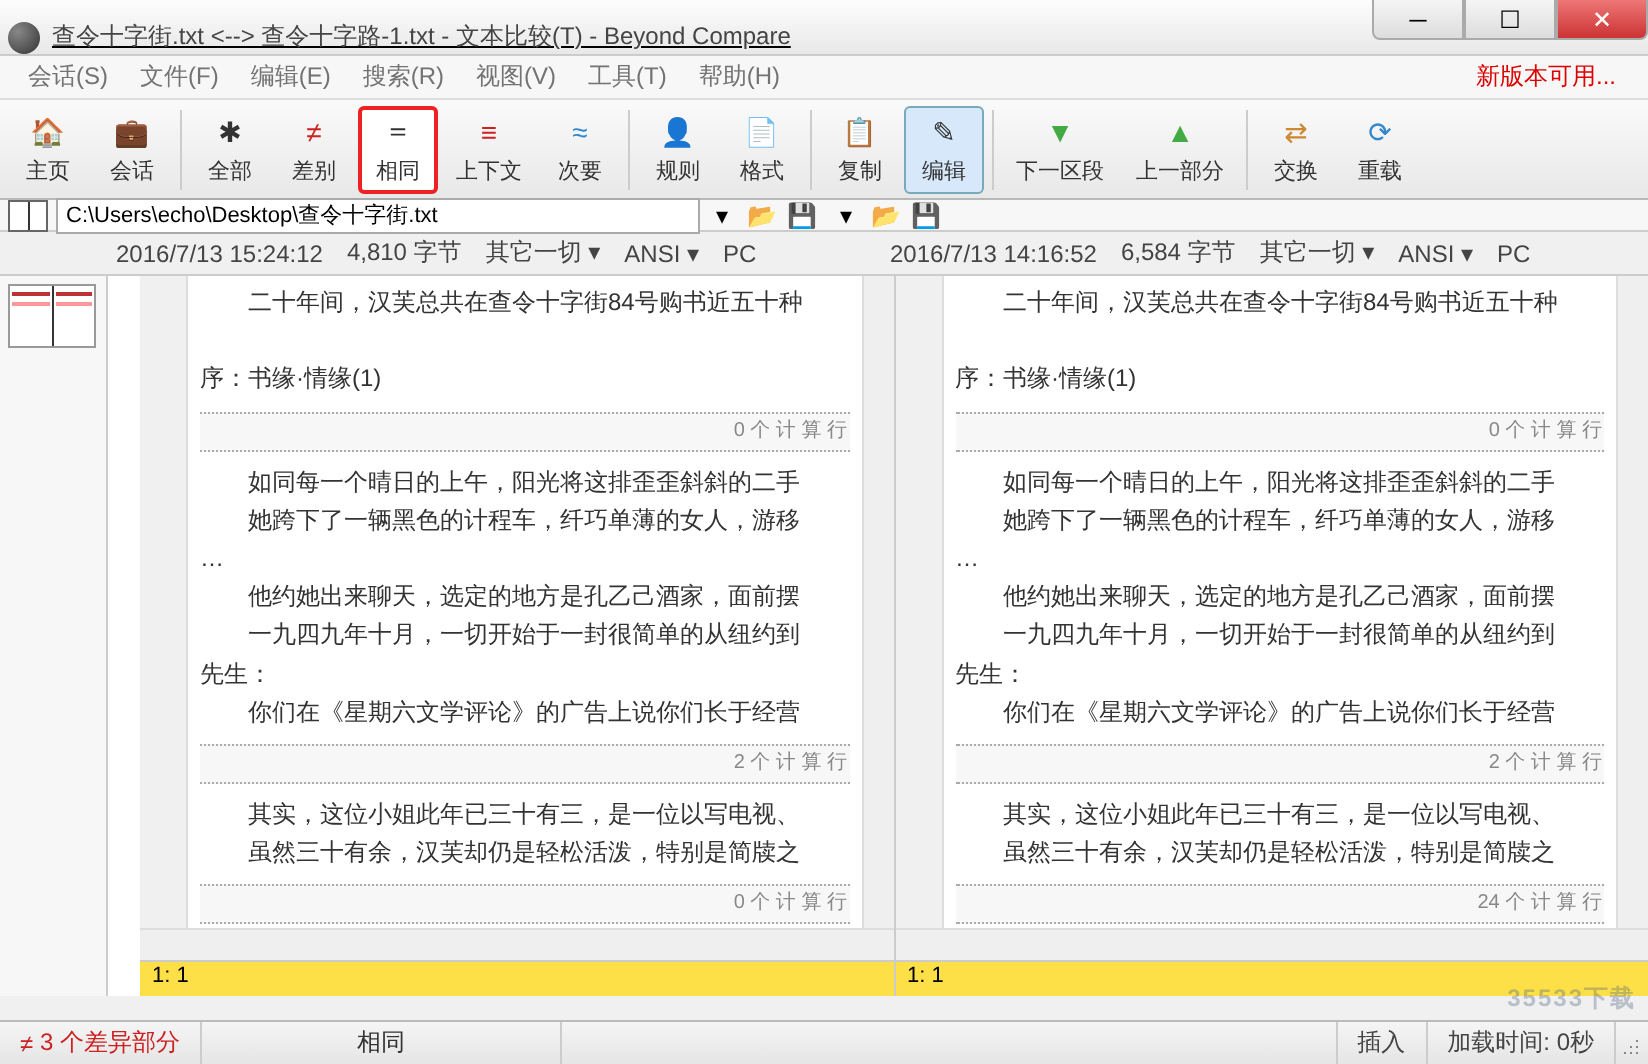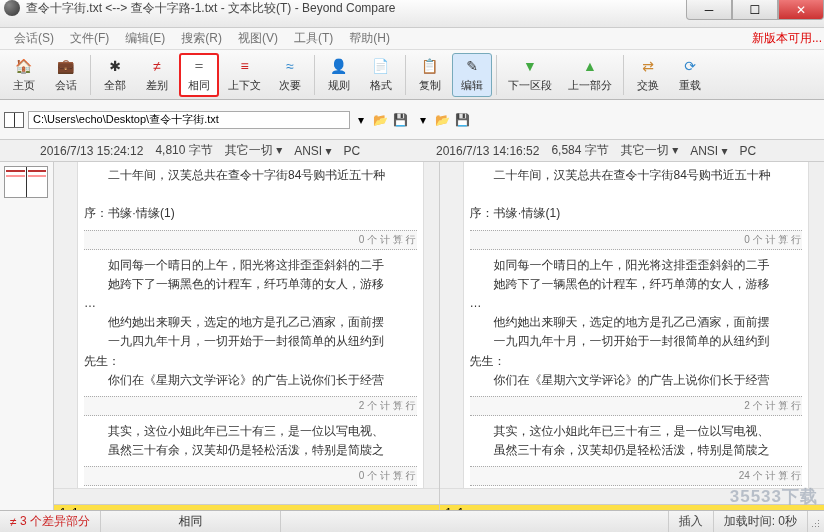--- a/index.html
+++ b/index.html
@@ -1,46 +1,46 @@
 <!DOCTYPE html>
 <html><head>
 <meta charset="utf-8">
 <style>
 * { margin: 0; padding: 0; box-sizing: border-box; font-family: "Microsoft YaHei", SimSun, sans-serif; font-size: 12px; }
 body { width: 824px; height: 532px; background: #f0f0f0; overflow: hidden; position: relative; }
 
-.titlebar { height: 28px; background: linear-gradient(#fdfdfd, #e8e8e8); display: flex; align-items: flex-start; padding: 0 4px; border-bottom: 1px solid #ccc; position: relative; }
+.titlebar { height: 28px; background: linear-gradient(#fdfdfd, #e8e8e8); display: flex; align-items: flex-end; padding: 0 4px; border-bottom: 1px solid #ccc; position: relative; text-decoration: underline; }
 .titlebar .app-icon { width: 16px; height: 16px; margin-right: 6px; border-radius: 50%; background: radial-gradient(circle at 30% 30%, #888, #333); }
 .titlebar .title-text { color: #444; }
 .win-controls { position: absolute; right: 0; top: 0; display: flex; }
 .win-btn { width: 46px; height: 20px; display: flex; align-items: center; justify-content: center; border: 1px solid #aaa; border-top: none; }
 .win-min { background: linear-gradient(#f5f5f5,#ddd); border-bottom-left-radius: 4px; }
 .win-max { background: linear-gradient(#f5f5f5,#ddd); }
 .win-close { background: linear-gradient(#e77, #c33); color: #fff; border-bottom-right-radius: 4px; }
 
 .menubar { height: 22px; background: #f7f7f7; display: flex; align-items: center; padding: 0 6px; border-bottom: 1px solid #ddd; position: relative; }
 .menu-item { padding: 2px 8px; color: #737373; cursor: default; }
-.new-ver { position: absolute; right: 2px; color: #d00; }
+.new-ver { position: absolute; right: 16px; color: #d00; }
 
 .toolbar { height: 50px; background: linear-gradient(#fafafa,#e8e8e8); border-bottom: 1px solid #b8b8b8; display: flex; align-items: center; padding: 2px 4px; gap: 2px; }
 .tb-btn { display: flex; flex-direction: column; align-items: center; justify-content: center; padding: 2px 6px; min-width: 40px; height: 44px; border: 1px solid transparent; border-radius: 3px; color: #333; }
 .tb-btn.highlighted { border: 2px solid #e22; background: #fff; }
 .tb-icon { width: 24px; height: 20px; display: flex; align-items: center; justify-content: center; font-size: 14px; }
 .tb-label { font-size: 11px; margin-top: 2px; }
 .tb-sep { width: 1px; height: 40px; background: #ccc; margin: 0 2px; }
 
-.pathbar { height: 40px; background: #f7f7f7; display: flex; align-items: center; border-bottom: 1px solid #ccc; }
+.pathbar { height: 16px; background: #f7f7f7; display: flex; align-items: center; border-bottom: 1px solid #ccc; }
 .path-side { flex: 1; display: flex; align-items: center; padding: 0 2px; gap: 2px; }
 .path-input { flex: 1; height: 18px; border: 1px solid #aaa; background: #fff; padding: 0 4px; font-size: 11px; }
 .path-icon { width: 18px; height: 18px; display: flex; align-items: center; justify-content: center; font-size: 12px; cursor: default; }
 
 .infobar { height: 22px; background: #f0f0f0; display: flex; align-items: center; border-bottom: 1px solid #ccc; font-size: 11px; }
 .info-side { flex: 1; display: flex; align-items: center; gap: 12px; padding: 0 8px; color: #444; }
 
-.main { display: flex; height: 360px; background: #fff; }
+.main { display: flex; height: 360px; background: #fff; gap: 16px; }
 .thumb-col { width: 54px; background: #f7f7f7; border-right: 1px solid #ccc; }
 .thumb { width: 44px; height: 32px; border: 1px solid #999; margin: 4px; background: #fff; display: flex; }
 .thumb-half { flex: 1; }
 .thumb-half.r { border-left: 1px solid #333; }
 .thumb-bar { height: 2px; background: #b33; margin: 3px 1px; }
 
 .pane-wrap { flex: 1; display: flex; }
 .pane { flex: 1; display: flex; flex-direction: column; border-right: 1px solid #ccc; position: relative; overflow: hidden; }
 .pane:last-child { border-right: none; }
 .gutter { width: 24px; background: #f0f0f0; border-right: 1px solid #ddd; }
@@ -51,21 +51,21 @@
 .scrollbar-h { height: 16px; background: #efefef; border-top: 1px solid #ddd; }
 .line-status { height: 18px; background: #fde047; border-top: 1px solid #ccc; padding: 1px 6px; font-size: 11px; }
 
 .statusbar { position: absolute; bottom: 0; left: 0; right: 0; height: 22px; background: linear-gradient(#f5f5f5,#e5e5e5); border-top: 1px solid #bbb; display: flex; align-items: center; font-size: 11px; color: #444; }
 .status-seg { padding: 0 10px; border-right: 1px solid #ccc; height: 100%; display: flex; align-items: center; }
 .status-diff { color: #c22; }
 .status-same { color: #333; flex: 0 0 180px; justify-content: center; }
 .status-spacer { flex: 1; }
 .resize-grip { width: 16px; display: flex; align-items: flex-end; justify-content: flex-end; padding: 2px; }
 
-.watermark { position: absolute; right: 6px; bottom: 24px; font-size: 17px; font-weight: bold; color: rgba(80,100,130,0.35); letter-spacing: 1px; }
+.watermark { position: absolute; right: 6px; bottom: 24px; font-size: 12px; font-weight: bold; color: rgba(80,100,130,0.35); letter-spacing: 1px; }
 
 svg { display: block; }
 </style>
 </head>
 <body>
 
 <div class="titlebar">
   <div class="app-icon"></div>
   <div class="title-text">查令十字街.txt &lt;--&gt; 查令十字路-1.txt - 文本比较(T) - Beyond Compare</div>
   <div class="win-controls">
@@ -172,21 +172,21 @@
     <div class="path-icon">💾</div>
   </div>
   <div class="path-side">
     <div class="path-icon">▾</div>
     <div class="path-icon">📂</div>
     <div class="path-icon">💾</div>
   </div>
 </div>
 
 <div class="infobar">
-  <div class="info-side" style="padding-left:40px">
+  <div class="info-side" style="padding-left:58px">
     <span>2016/7/13 15:24:12</span>
     <span>4,810 字节</span>
     <span><span>其它一切</span> ▾</span>
     <span><span>ANSI</span> ▾</span>
     <span>PC</span>
   </div>
   <div class="info-side">
     <span>2016/7/13 14:16:52</span>
     <span>6,584 字节</span>
     <span><span>其它一切</span> ▾</span>

